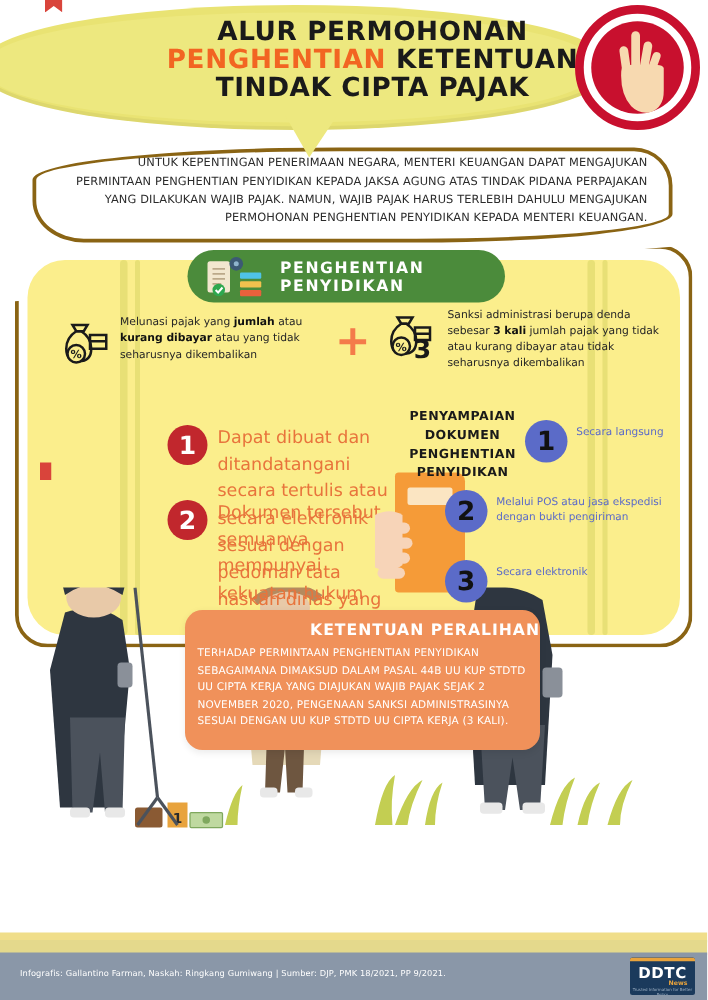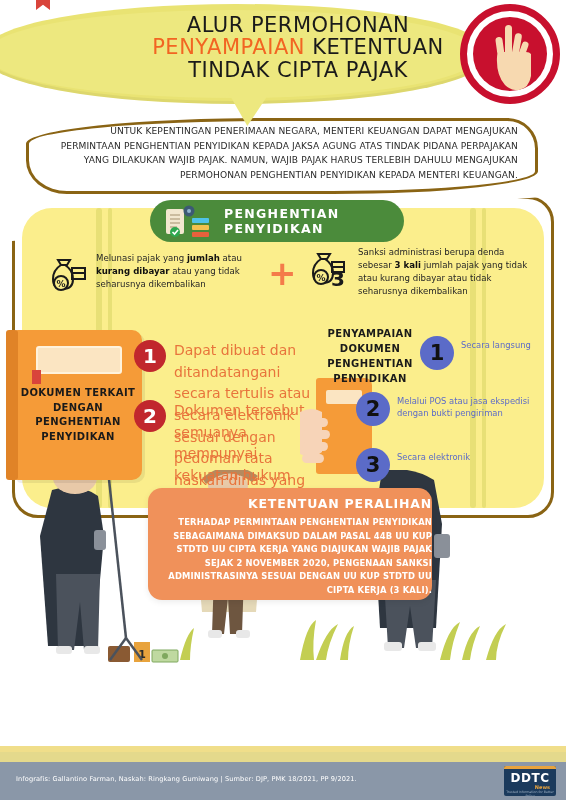--- a/index.html
+++ b/index.html
@@ -39,21 +39,21 @@
   }
   .title-text {
     position: absolute; left: 130px; top: 14px;
     width: 336px;
     text-align: center;
     z-index: 5;
     line-height: 1.06;
   }
   .title-line {
     font-family: "DejaVu Sans", sans-serif;
-    font-weight: 400;
+    font-weight: 700;
     font-size: 21px;
     letter-spacing: 0.5px;
     color: #1a1a1a;
     white-space: nowrap;
   }
   .title-line.l2 { font-size: 21px; }
   .hl-orange { color: #F26522; }
 
   
   .stop-badge {
@@ -284,27 +284,26 @@
     box-shadow: 0 2px 6px rgba(0,0,0,.08);
   }
   .orange-title {
     position: absolute; top: 8px; left: 0; width: 100%;
     text-align: right;
     color: #ffffff;
     font-size: 12.5px; font-weight: 700;
     letter-spacing: .8px;
   }
   .orange-body {
-    position: absolute; top: 28px; left: 20px; width: 264px;
-    text-align: right;
+    position: absolute; top: 28px; left: 10px; width: 264px;
+    text-align: left;
     color: #ffffff;
     font-size: 8.4px;
     line-height: 1.62;
     letter-spacing: .15px;
-    font-weight: bold;
   }
 
   
   .illus { position: absolute; left: 0; top: 470px; width: 566px; height: 300px; z-index: 3; }
 
   .ground {
     position: absolute; left: 0; top: 752px;
     width: 566px; height: 12px;
     background: #E4D98C; z-index: 4;
   }
@@ -356,21 +355,21 @@
 <div id="page">
 
   <div class="title-banner">
     <div class="title-banner-inner"></div>
   </div>
   <div class="banner-tail"></div>
 
   <div class="title-text">
     <div class="title-line">ALUR PERMOHONAN</div>
     <div class="title-line l2">
-      <span class="hl-orange">PENYAMPAIAN</span>
+      <span class="hl-orange">PENGHENTIAN</span>
       <span>KETENTUAN</span>
     </div>
     <div class="title-line">TINDAK CIPTA PAJAK</div>
   </div>
 
   <div class="stop-badge">
     <div class="inner-circle"></div>
     <svg class="hand" viewBox="0 0 40 72">
       <g fill="#F7D9B0">
         <rect x="14" y="2" width="7" height="34" rx="3.5"></rect>
@@ -442,25 +441,20 @@
       </g>
       <text x="11" y="32.5" font-size="9" font-weight="700" text-anchor="middle" fill="#1a1a1a" font-family="DejaVu Sans">%</text>
       <text x="28" y="38" font-size="20" font-weight="700" text-anchor="middle" fill="#1a1a1a" font-family="DejaVu Sans">3</text>
     </svg>
     <div class="cond-text">
       Sanksi administrasi berupa denda sebesar <b>3 kali</b> jumlah pajak yang tidak atau kurang dibayar atau tidak seharusnya dikembalikan
     </div>
   </div>
 
   <div class="bookmark"></div>
-  <div class="book">
-    <div class="book-spine"></div>
-    <div class="book-window"></div>
-    <div class="book-title">DOKUMEN TERKAIT DENGAN PENGHENTIAN PENYIDIKAN</div>
-  </div>
 
   <div class="num-item n1">
     <div class="circle-red">1</div>
     <div class="num-text">Dapat dibuat dan ditandatangani secara tertulis atau secara elektronik sesuai dengan pedoman tata naskah dinas yang berlaku.</div>
   </div>
   <div class="num-item n2">
     <div class="circle-red">2</div>
     <div class="num-text">Dokumen tersebut semuanya mempunyai kekuatan hukum yang sama.</div>
   </div>
 

